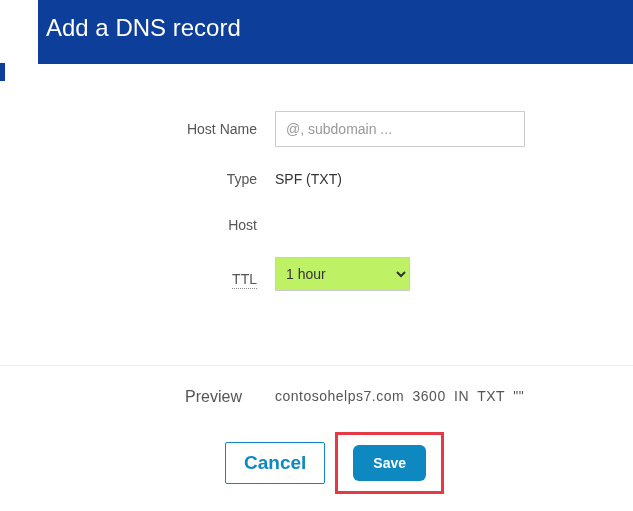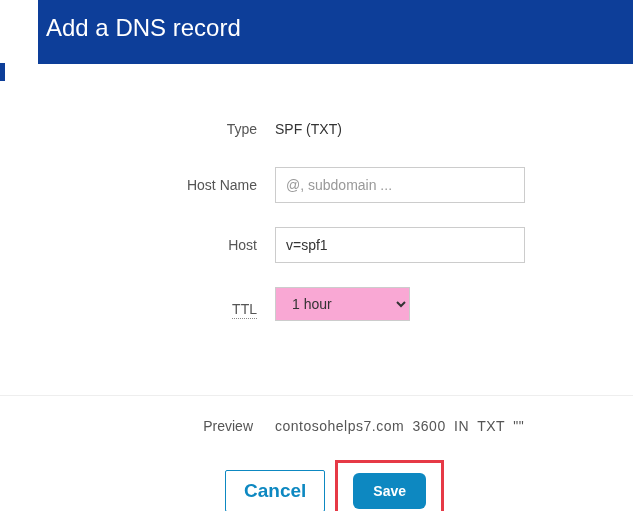--- a/index.html
+++ b/index.html
@@ -66,45 +66,45 @@
       font-size: 14px;
       color: #333;
       font-family: inherit;
     }
     .text-input::placeholder {
       color: #999;
     }
     .select-input {
       width: 135px;
       height: 34px;
-      padding: 4px 12px;
+      padding: 4px 6px;
       border: 1px solid #ccc;
       font-size: 14px;
       color: #333;
       font-family: inherit;
-      background: #f9a8d4;
+      background: #bef264;
     }
     .divider {
       border: none;
       border-top: 1px solid #eee;
       margin: 30px 0 0 0;
     }
     .preview-area {
       padding: 22px 40px 10px 40px;
     }
     .preview-row {
       display: flex;
       margin-bottom: 26px;
     }
     .preview-label-col {
       width: 235px;
       text-align: right;
-      padding-right: 22px;
+      padding-right: 33px;
       color: #555;
-      font-size: 14px;
+      font-size: 16px;
     }
     .preview-value-col {
       flex: 1;
       color: #555;
       font-size: 14px;
       letter-spacing: 0.5px;
       word-spacing: 4px;
     }
     .button-row {
       display: flex;
@@ -143,37 +143,34 @@
 </head>
 <body>
 
 <div class="header">
   <span>Add a DNS record</span>
 </div>
 <div class="tab-indicator"></div>
 
 <div class="form-area">
 
-  <div class="form-row type-row">
-    <div class="form-label-col">Type</div>
-    <div class="form-value-col">SPF (TXT)</div>
-  </div>
-
   <div class="form-row">
     <div class="form-label-col">Host Name</div>
     <div class="form-value-col">
       <input type="text" class="text-input" placeholder="@, subdomain ..." style="">
     </div>
   </div>
 
+  <div class="form-row type-row">
+    <div class="form-label-col">Type</div>
+    <div class="form-value-col">SPF (TXT)</div>
+  </div>
+
   <div class="form-row">
     <div class="form-label-col">Host</div>
-    <div class="form-value-col">
-      <input type="text" class="text-input" value="v=spf1" style="">
-    </div>
   </div>
 
   <div class="form-row">
     <div class="form-label-col">
       <span class="ttl-label">TTL</span>
     </div>
     <div class="form-value-col">
       <select class="select-input">
         <option>1 hour</option>
       </select>

